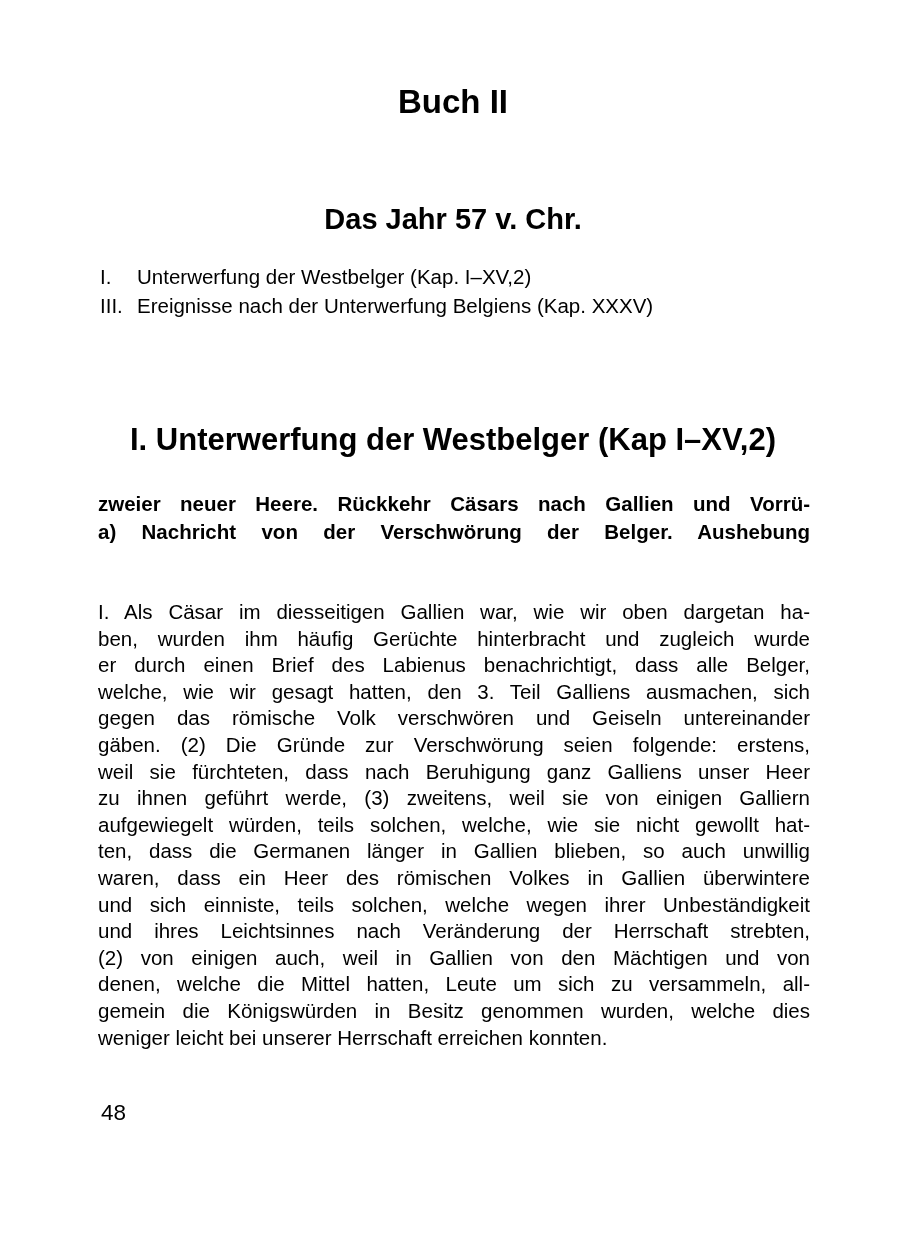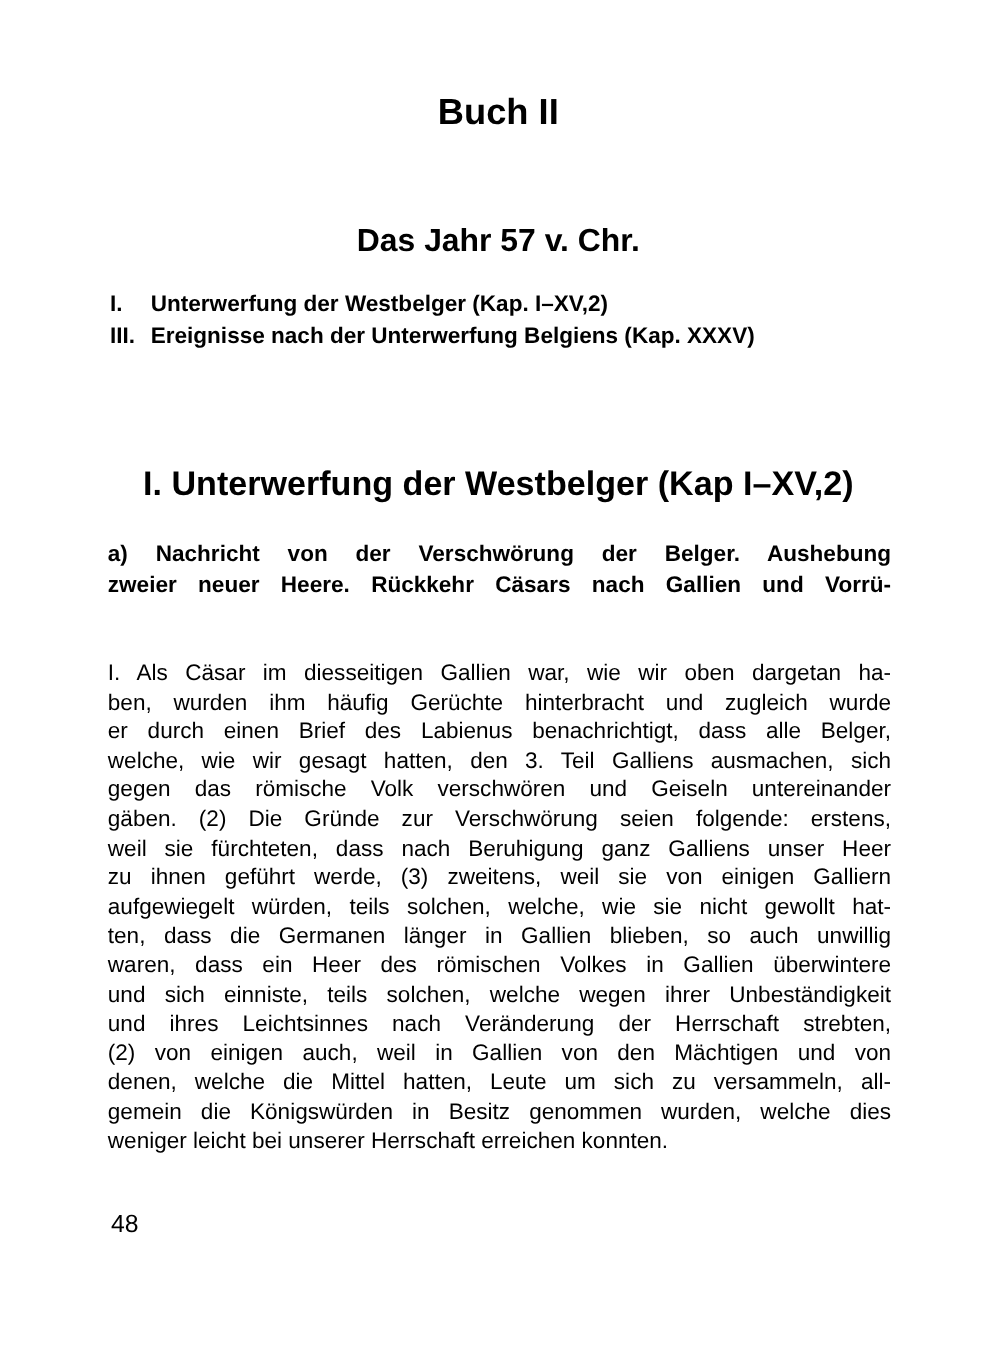--- a/index.html
+++ b/index.html
@@ -18,21 +18,21 @@
     text-align: center; font-size: 33px; font-weight: bold; line-height: 36px;
     margin: 0;
   }
   .chapter-title {
     position: absolute; top: 203px; left: 0; width: 906px;
     text-align: center; font-size: 29px; font-weight: bold; line-height: 32px;
     margin: 0;
   }
   .toc {
     position: absolute; top: 262px; left: 100px; width: 714px;
-    font-size: 20.5px; line-height: 29px; font-weight: bold;
+    font-size: 20.5px; line-height: 29px;
   }
   .toc-row { white-space: nowrap; }
   .toc-num { display: inline-block; width: 37px; }
   .section-heading {
     position: absolute; top: 423px; left: 0; width: 906px;
     text-align: center; font-size: 31px; font-weight: bold; line-height: 34px;
     margin: 0;
   }
   .subsection {
     position: absolute; top: 490px; left: 98px; width: 712px;
@@ -63,22 +63,22 @@
       <span class="toc-num">I.</span><span>Unterwerfung der Westbelger (Kap. I–XV,2)</span>
     </div>
     <div class="toc-row">
       <span class="toc-num">III.</span><span>Ereignisse nach der Unterwerfung Belgiens (Kap. XXXV)</span>
     </div>
   </div>
 
   <h3 class="section-heading">I. Unterwerfung der Westbelger (Kap I–XV,2)</h3>
 
   <div class="subsection">
+    <div class="jl">zweier neuer Heere. Rückkehr Cäsars nach Gallien und Vorrü-</div>
     <div class="jl">a) Nachricht von der Verschwörung der Belger. Aushebung</div>
-    <div class="jl">zweier neuer Heere. Rückkehr Cäsars nach Gallien und Vorrü-</div>
   </div>
 
   <div class="body-text">
     <div class="jl">I. Als Cäsar im diesseitigen Gallien war, wie wir oben dargetan ha-</div>
     <div class="jl">ben, wurden ihm häufig Gerüchte hinterbracht und zugleich wurde</div>
     <div class="jl">er durch einen Brief des Labienus benachrichtigt, dass alle Belger,</div>
     <div class="jl">welche, wie wir gesagt hatten, den 3. Teil Galliens ausmachen, sich</div>
     <div class="jl">gegen das römische Volk verschwören und Geiseln untereinander</div>
     <div class="jl">gäben. (2) Die Gründe zur Verschwörung seien folgende: erstens,</div>
     <div class="jl">weil sie fürchteten, dass nach Beruhigung ganz Galliens unser Heer</div>

